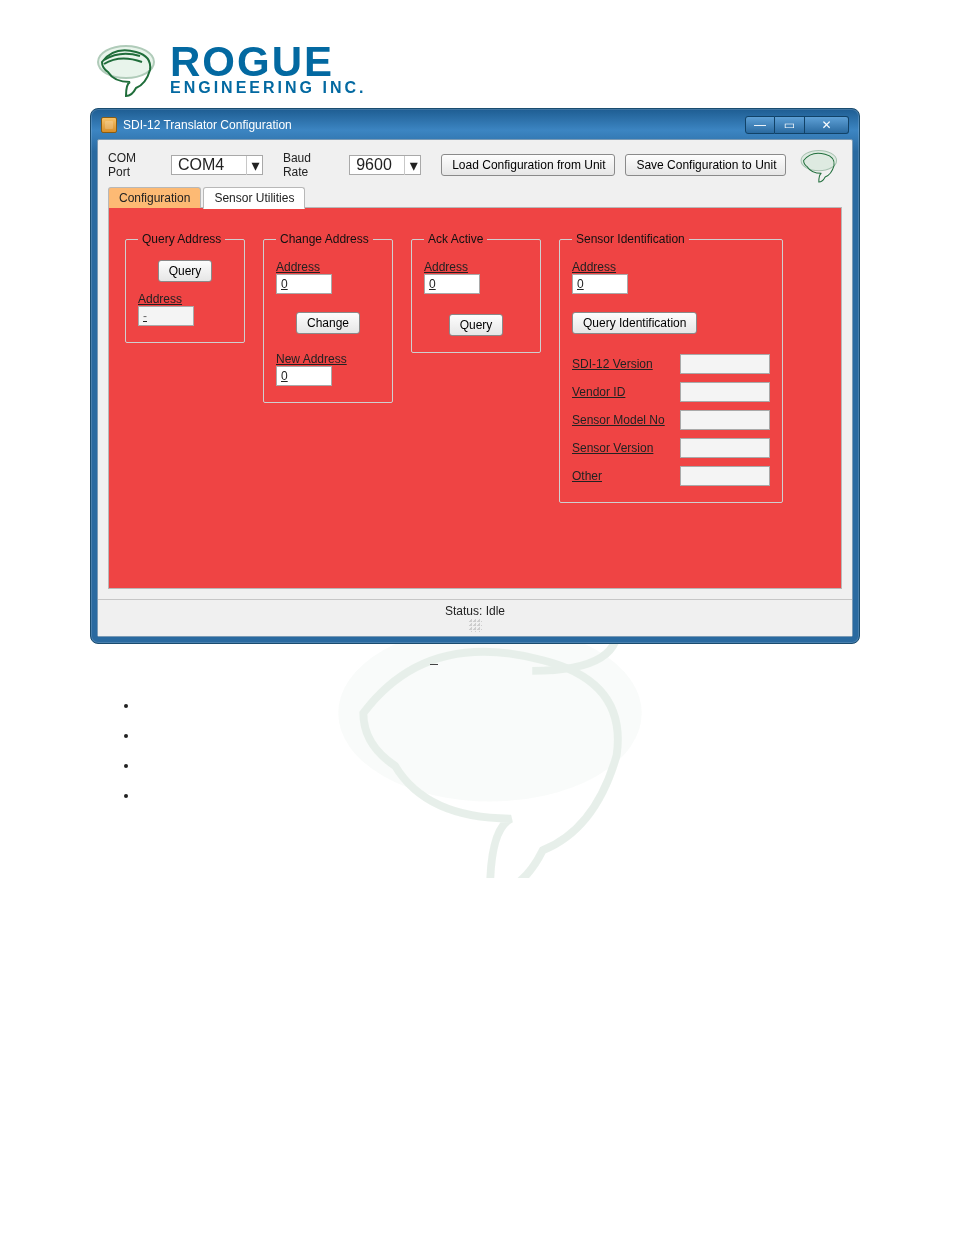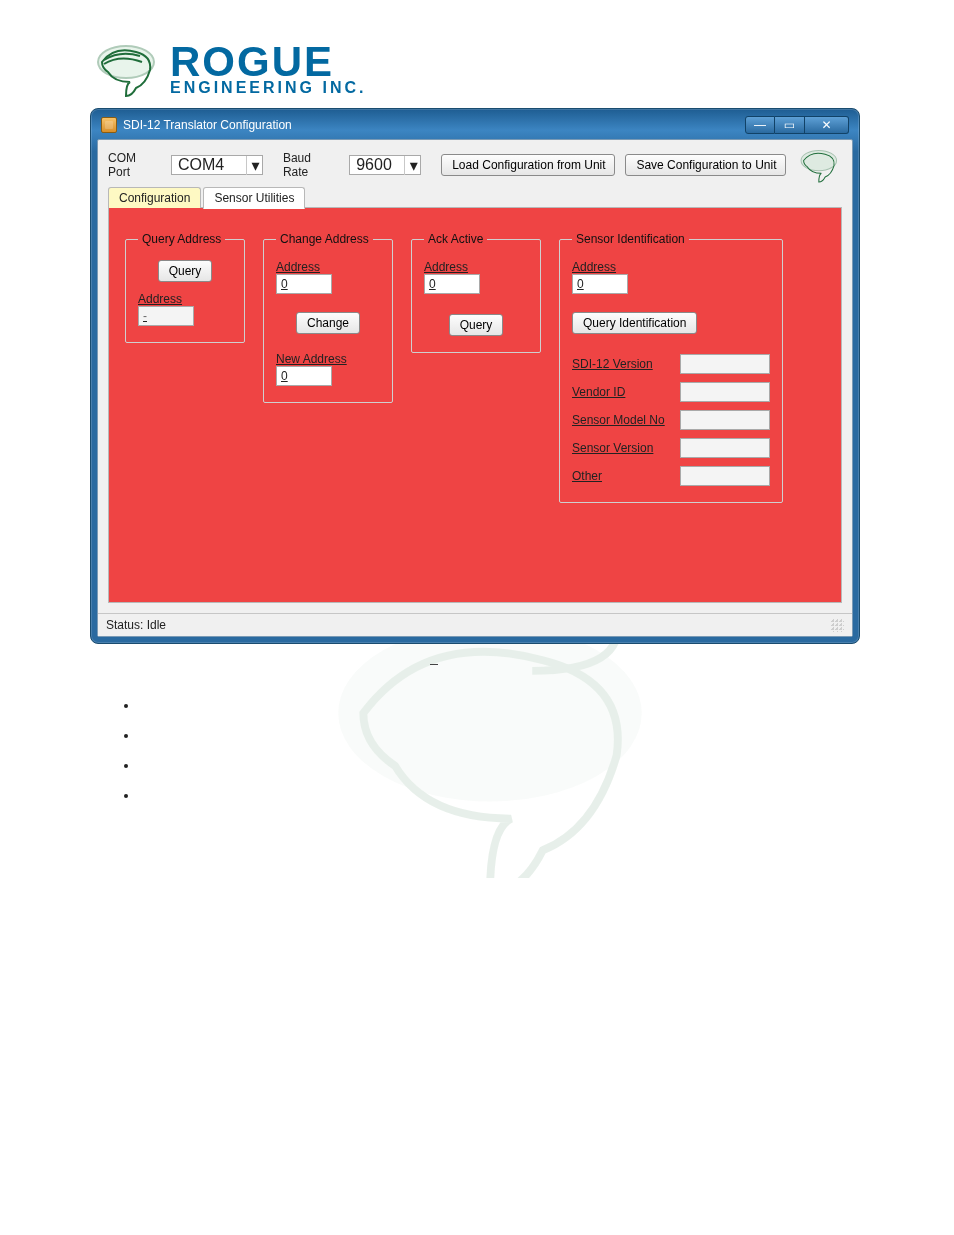--- a/index.html
+++ b/index.html
@@ -167,21 +167,21 @@
   }
   .tabstrip::after {
     content: "";
     position: absolute;
     left: 10px; right: 10px; bottom: 0;
     border-bottom: 1px solid #b8b8b8;
   }
   .tab {
     border: 1px solid #b8b8b8;
     border-bottom: none;
-    background: #fef9c3;
+    background: #fdba74;
     padding: 3px 10px;
     font-size: 12px;
     margin-right: 2px;
     position: relative;
     z-index: 1;
     border-top-left-radius: 3px;
     border-top-right-radius: 3px;
     cursor: default;
   }
   .tab.active {
@@ -235,21 +235,21 @@
 
   .form-row { display:flex; align-items:center; gap:8px; }
   .form-row .k { width: 100px; }
 
   .statusbar {
     margin-top: auto;
     border-top: 1px solid #c6c6c6;
     padding: 4px 8px;
     font-size: 12px;
     background: #f0f0f0;
-    display:flex; justify-content:space-between; align-items:center;
+    display:flex; justify-content:space-between; align-items:center;flex-direction:column;
   }
   .grip {
     width: 14px; height: 14px;
     background:
       linear-gradient(135deg, transparent 50%, #b8b8b8 50%) 0 0/4px 4px;
     opacity:.6;
   }
 
   .below-text {
     margin-left: 120px;

